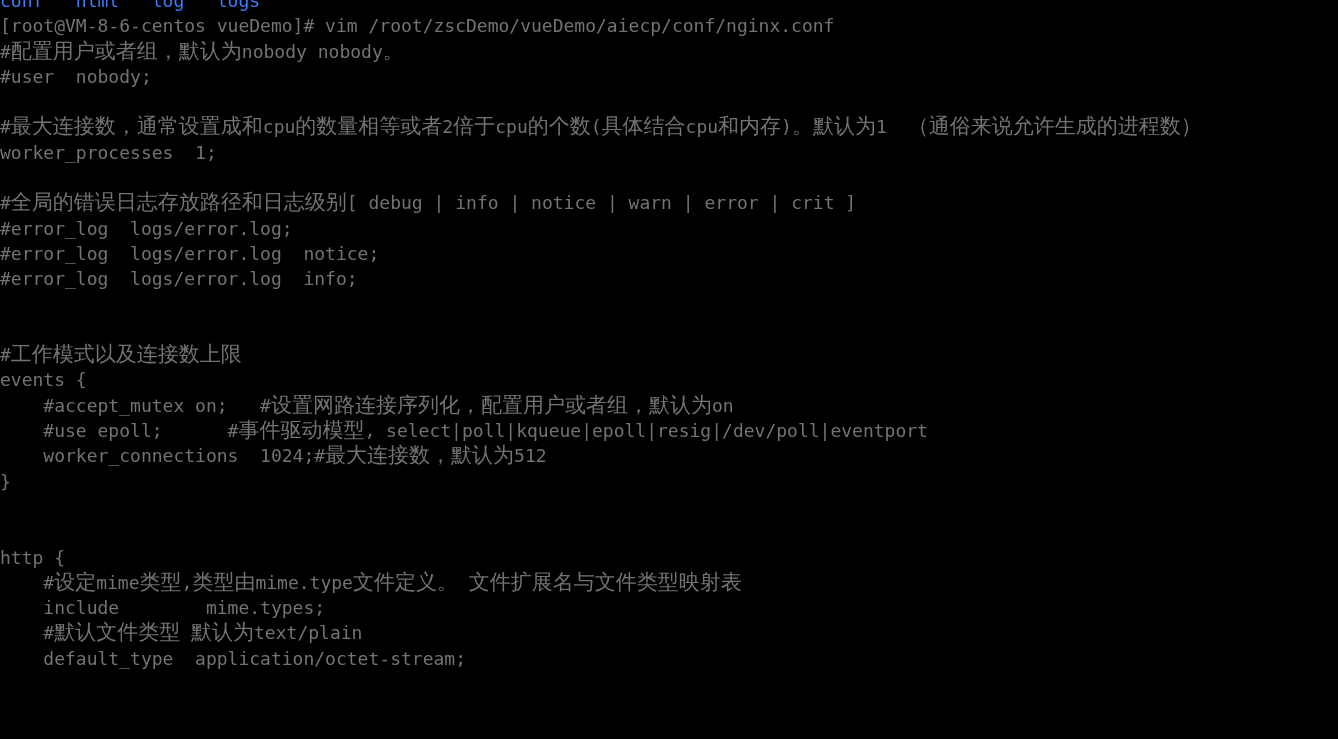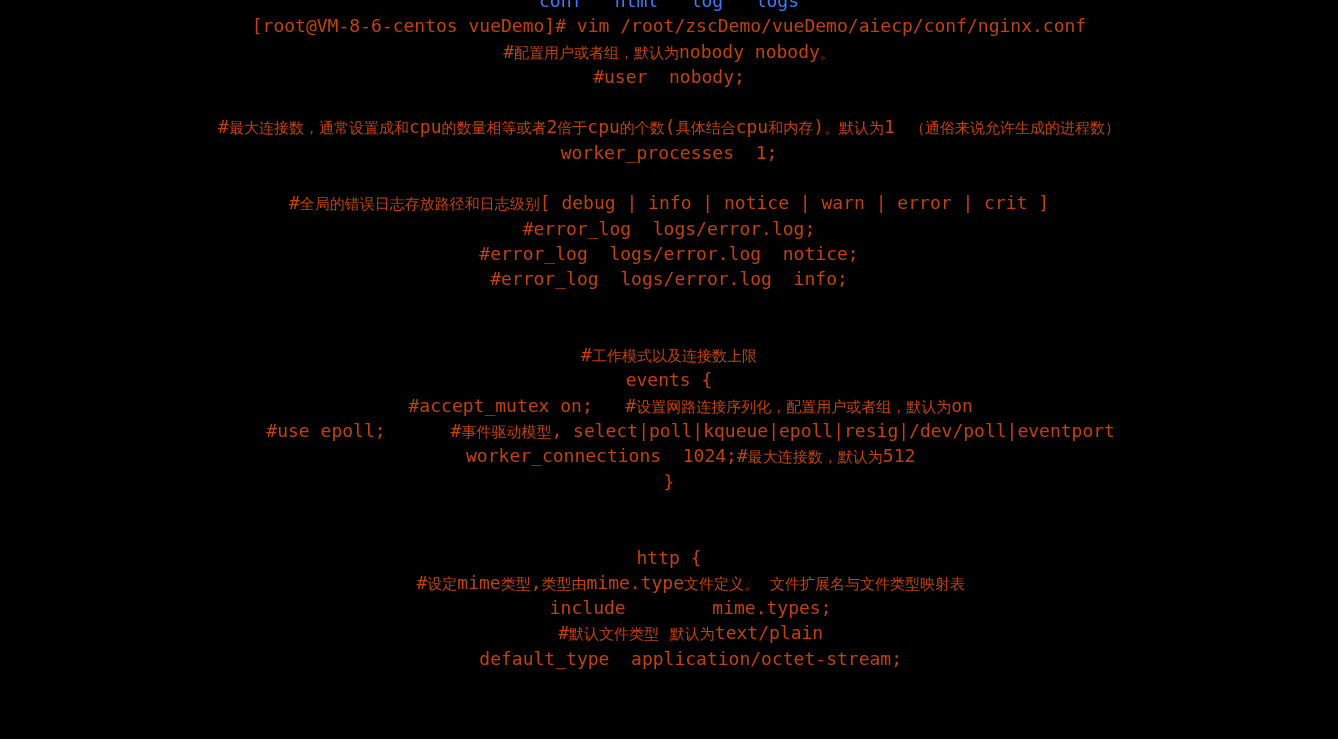--- a/index.html
+++ b/index.html
@@ -20,47 +20,46 @@
     height: 715px;
     background: #000000;
     color: #cccccc;
     font-family: "DejaVu Sans Mono", "Liberation Mono", monospace;
     font-size: 18px;
     line-height: 25.3px;
     letter-spacing: 0px;
     padding: 4px;
     box-sizing: border-box;
     overflow: hidden;
-    text-align: center;
   }
   
   #screen {
     position: absolute;
     left: 0;
     top: -12px;
     width: 1338px;
   }
   .row {
     height: 25.3px;
     white-space: pre;
     font-family: "DejaVu Sans Mono", "Liberation Mono", monospace;
     font-size: 18px;
     line-height: 25.3px;
     color: #cccccc;
     letter-spacing: 0px;
   }
   .row.blank {
     color: transparent;
   }
-  .c-default { color: #c2410c; }
+  .c-default { color: #737373; }
   .c-blue    { color: #3b7dff; }
   
   .cjk {
     font-family: Liberation Mono, monospace;
-    font-size: 15px;
+    font-size: 21px;
   }
 </style>
 </head>
 <body>
 
 <div id="terminal">
   <div id="screen">
       <div class="row c-blue">conf   html   log   logs</div>
       <div class="row c-default">[root@VM-8-6-centos vueDemo]# vim /root/zscDemo/vueDemo/aiecp/conf/nginx.conf</div>
       <div class="row c-default">#<span class="cjk">配置用户或者组，默认为</span>nobody nobody<span class="cjk">。</span></div>

